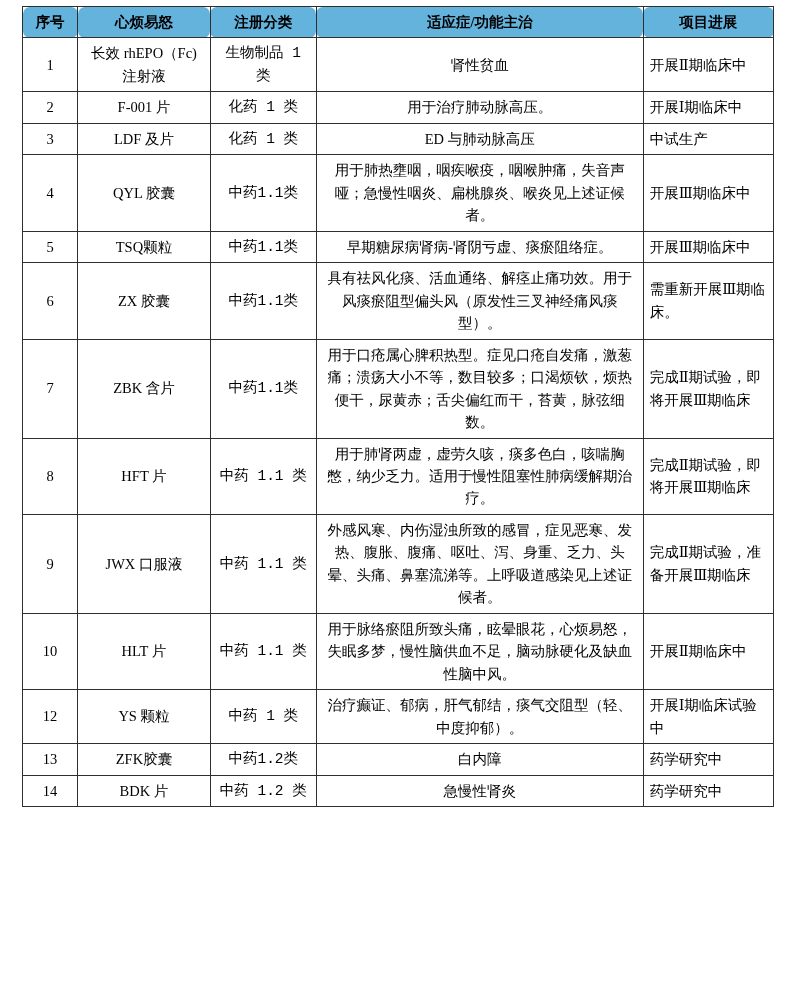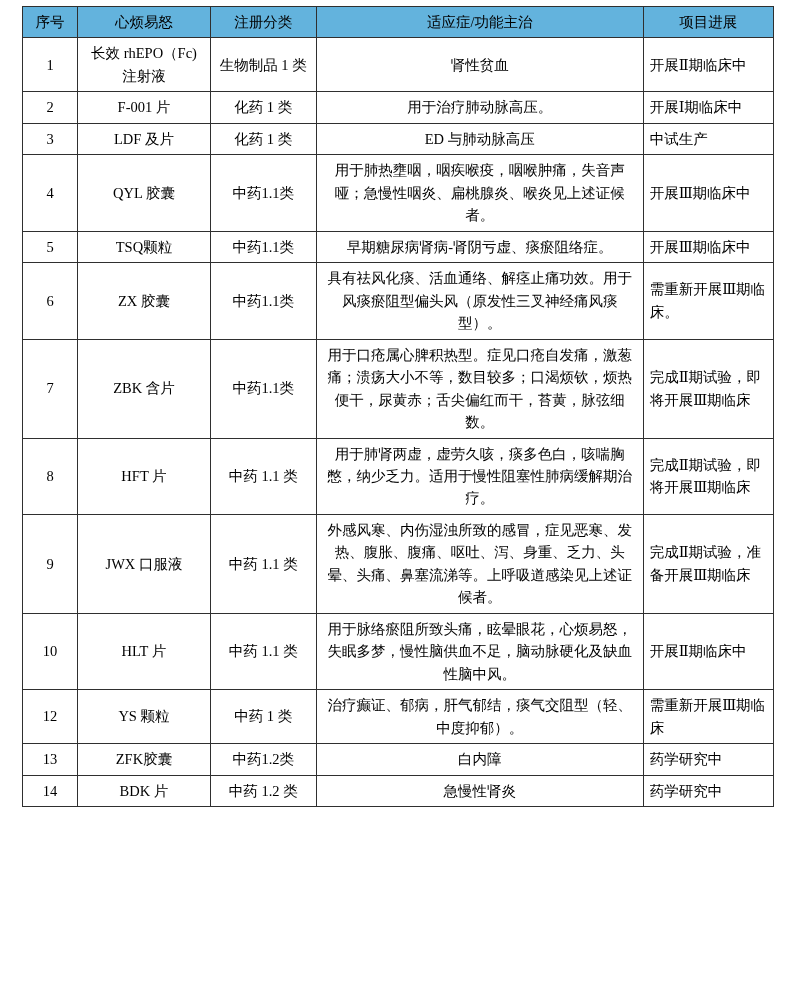--- a/index.html
+++ b/index.html
@@ -27,25 +27,26 @@
   table.project-table td {
     border: 1px solid #2f2f2f;
     vertical-align: middle;
     padding: 4px 6px;
     font-size: 14.5px;
     line-height: 1.55;
   }
   thead th {
     background: #63b3dd;
     color: #000000;
-    font-weight: normal;
+    font-weight: bold;
     text-align: center;
     font-size: 15px;
     line-height: 1.35;
     padding: 6px 4px;
+    border-radius: 7px;
   }
   col.c-no    { width: 50px; }
   col.c-name  { width: 120px; }
   col.c-cls   { width: 96px; }
   col.c-ind   { width: 296px; }
   col.c-prog  { width: 118px; }
 
   td.no {
     text-align: center;
     font-size: 15px;
@@ -53,20 +54,21 @@
   td.name {
     text-align: center;
     font-size: 15px;
     line-height: 1.5;
     margin-top: 40px;
   }
   td.cls {
     text-align: center;
     font-size: 14.5px;
     line-height: 1.5;
+    font-family: Liberation Mono, monospace;
   }
   td.ind {
     text-align: center;
     font-size: 14.5px;
     line-height: 1.62;
   }
   td.prog {
     text-align: left;
     font-size: 14.5px;
     line-height: 1.6;
@@ -164,21 +166,21 @@
         <td class="name">HLT 片</td>
         <td class="cls">中药 1.1 类</td>
         <td class="ind">用于脉络瘀阻所致头痛，眩晕眼花，心烦易怒，失眠多梦，慢性脑供血不足，脑动脉硬化及缺血性脑中风。</td>
         <td class="prog">开展Ⅱ期临床中</td>
       </tr>
       <tr>
         <td class="no">12</td>
         <td class="name">YS 颗粒</td>
         <td class="cls">中药 1 类</td>
         <td class="ind">治疗癫证、郁病，肝气郁结，痰气交阻型（轻、中度抑郁）。</td>
-        <td class="prog">需重新开展Ⅲ期临床</td>
+        <td class="prog">开展Ⅰ期临床试验中</td>
       </tr>
       <tr>
         <td class="no">13</td>
         <td class="name">ZFK胶囊</td>
         <td class="cls">中药1.2类</td>
         <td class="ind">白内障</td>
         <td class="prog">药学研究中</td>
       </tr>
       <tr>
         <td class="no">14</td>

